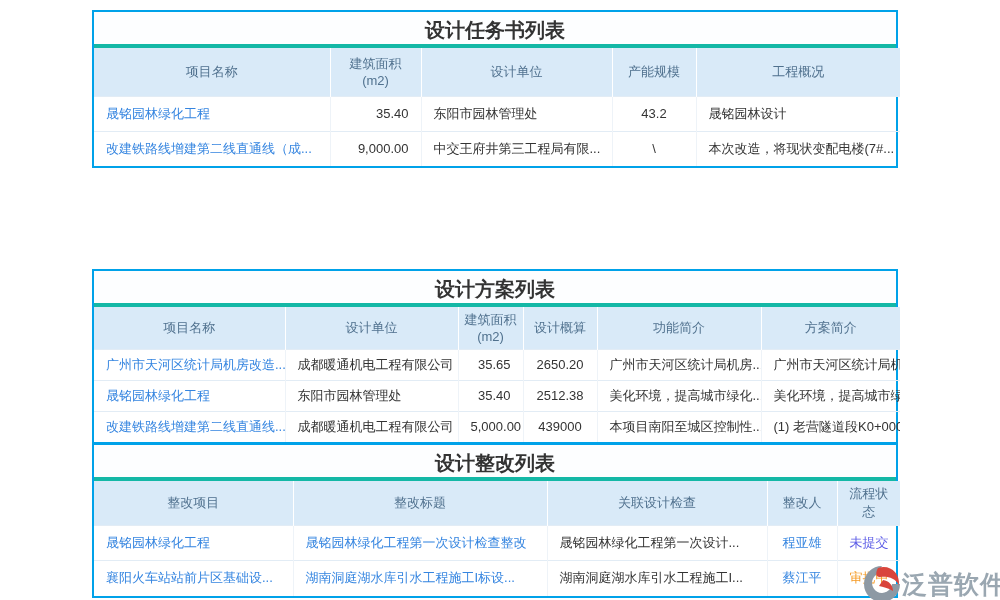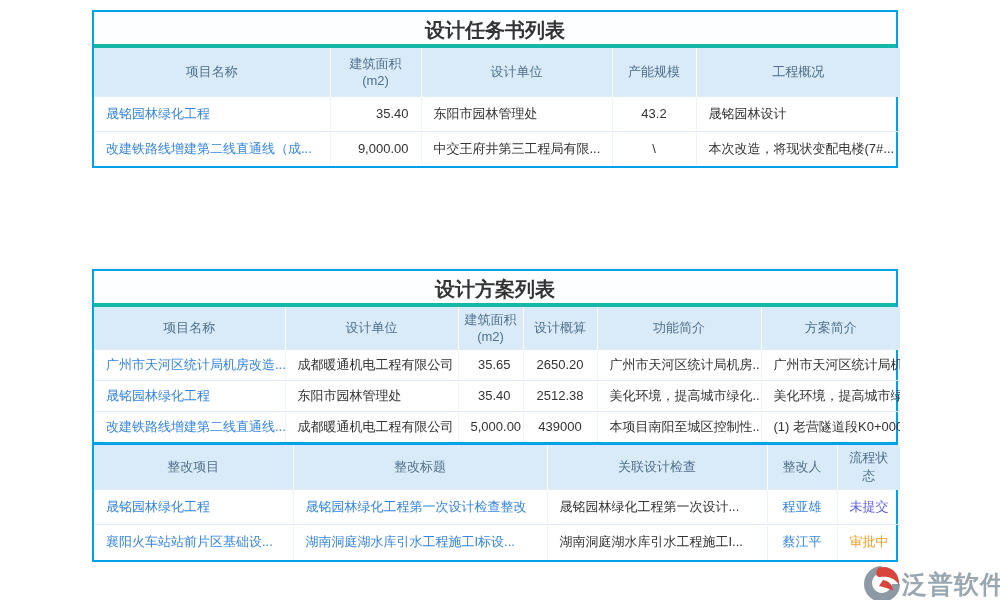--- a/index.html
+++ b/index.html
@@ -151,20 +151,21 @@
           <td class="align-right">5,000.00</td>
           <td class="align-center">439000</td>
           <td class="align-left">本项目南阳至城区控制性...</td>
           <td class="align-left">(1) 老营隧道段K0+000...</td>
         </tr>
       </tbody>
   </table>
 </section>
 
 <section class="table-card" id="table-2">
+  <div class="card-title">设计整改列表</div>
   <table>
     <colgroup>
         <col style="width: 199px;">
         <col style="width: 254px;">
         <col style="width: 220px;">
         <col style="width: 70px;">
         <col style="width: 63px;">
       </colgroup>
       <thead>
         <tr>

